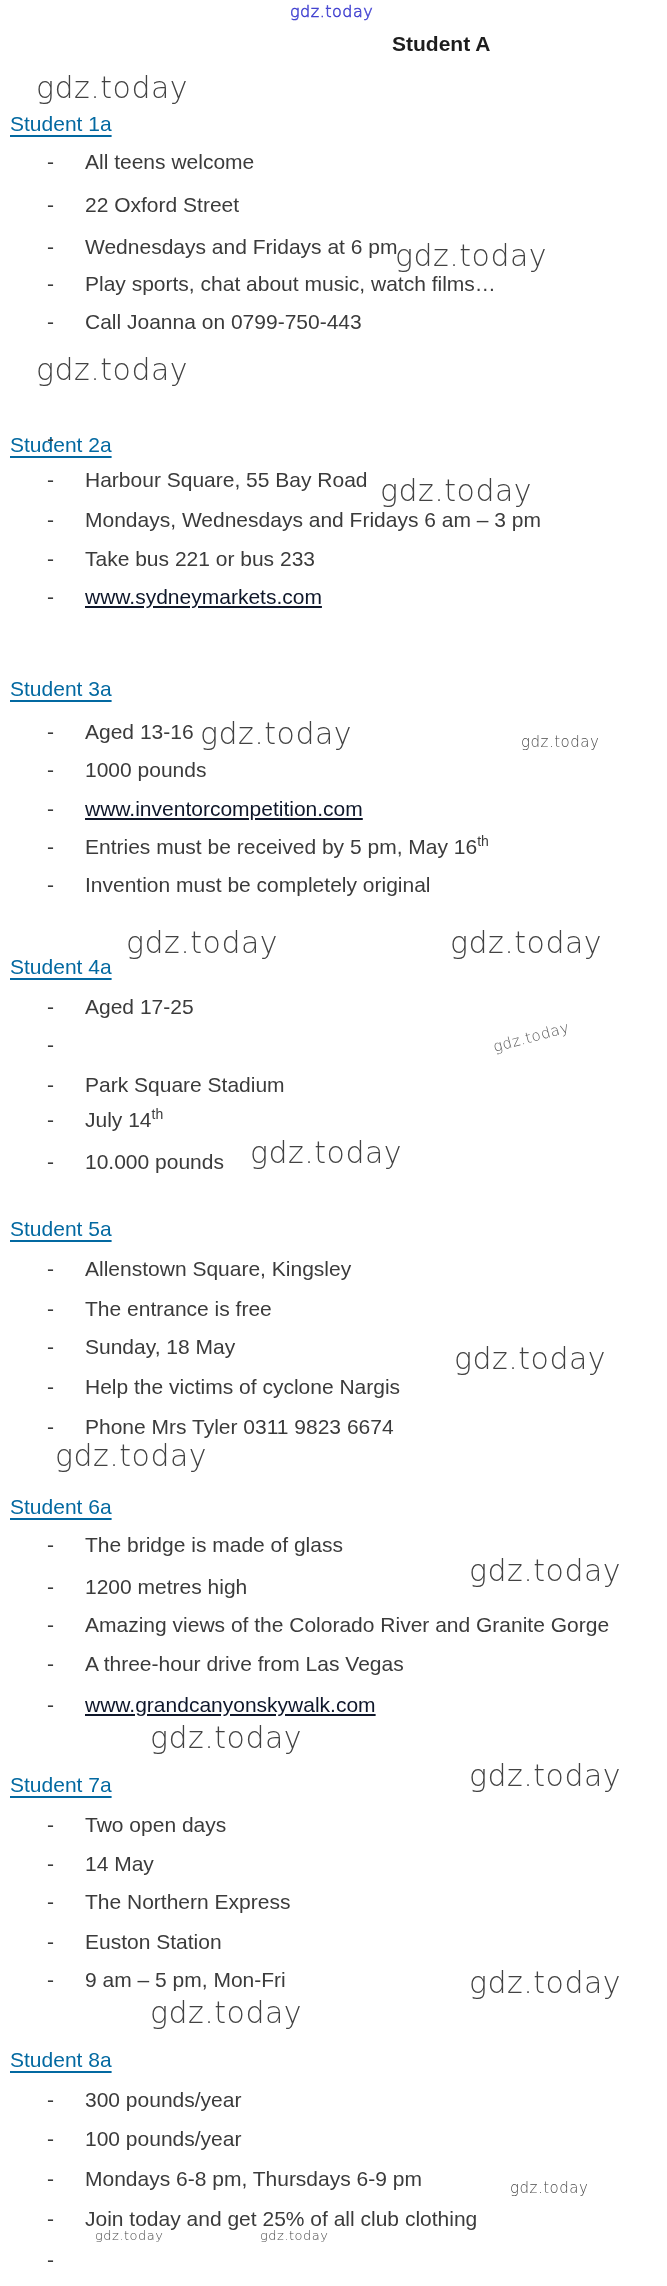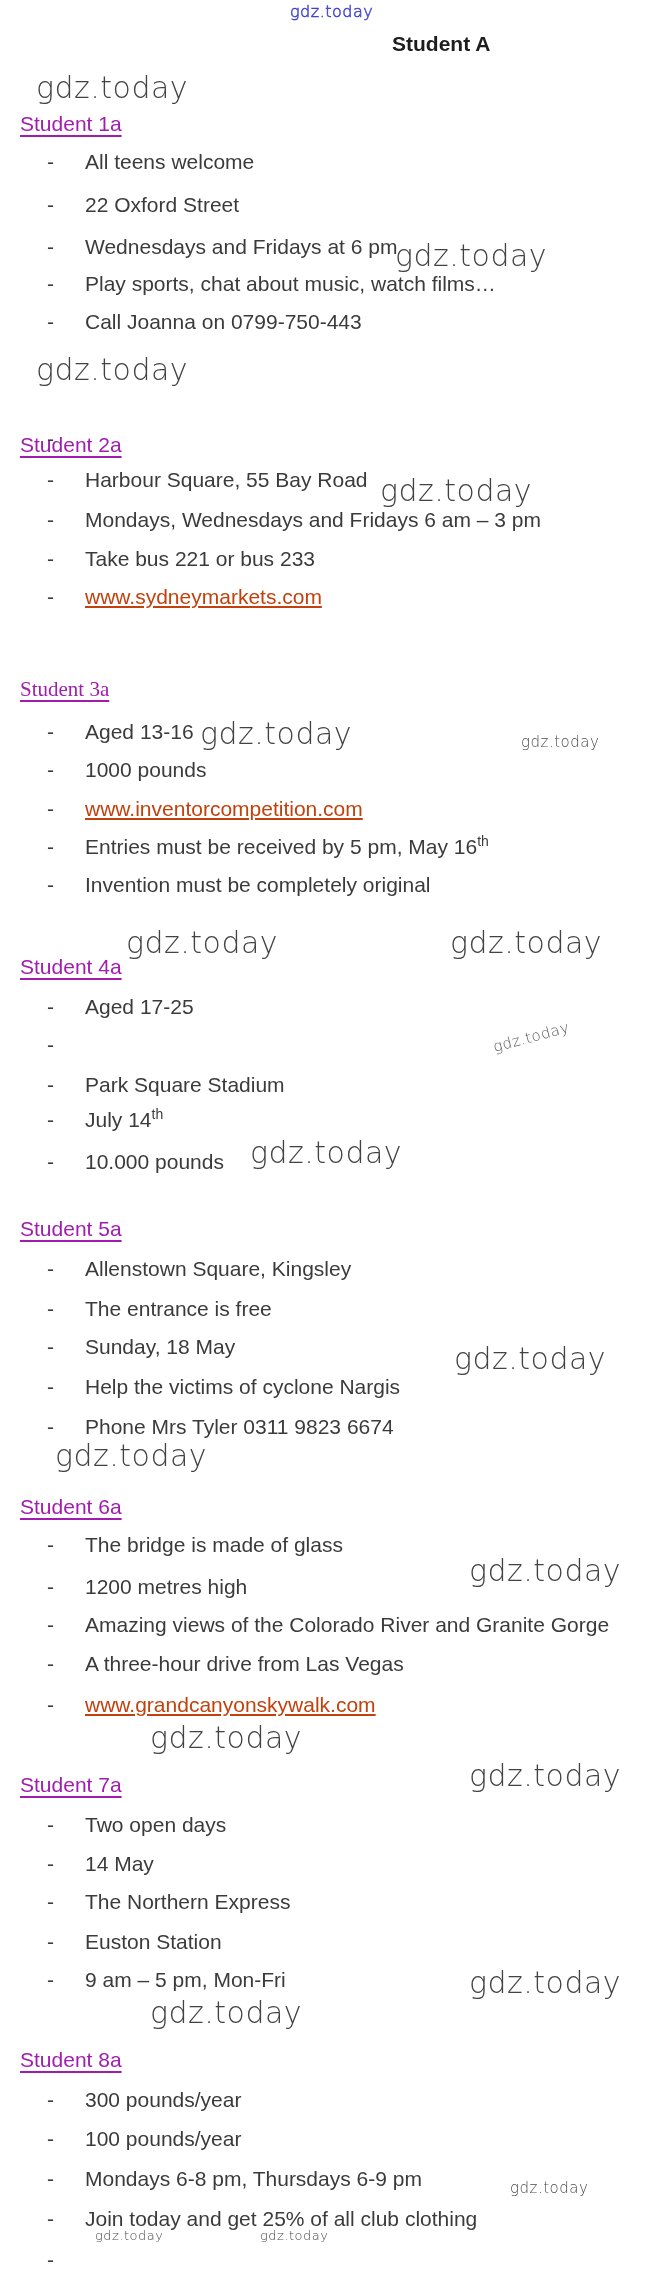--- a/index.html
+++ b/index.html
@@ -14,24 +14,24 @@
   }
   .doc-title{
     position:absolute;
     font-size:21px;
     font-weight:bold;
     color:#1d1d1d;
     white-space:nowrap;
   }
   .heading{
     position:absolute;
-    left:20px;
+    left:10px;
     font-size:21px;
     line-height:26px;
-    color:#a21caf;
+    color:#0369a1;
     text-decoration:underline;
     text-underline-offset:4px;
     padding-right:8px;
     white-space:nowrap;
   }
   .row{
     position:absolute;
     left:85px;
     font-size:21px;
     line-height:26px;
@@ -40,21 +40,21 @@
   .row .dash{
     position:absolute;
     left:-38px;
     top:0;
   }
   .row sup{
     font-size:14px;
     line-height:0;
   }
   .link{
-    color:#c2410c;
+    color:#0f172a;
     text-decoration:underline;
     cursor:pointer;
   }
   .wm{
     position:absolute;
     font-family:"DejaVu Sans", sans-serif;
     font-weight:200;
     color:#424242;
     letter-spacing:0.5px;
     white-space:nowrap;
@@ -110,21 +110,21 @@
   <div class="row" style="top:271px;"><span class="dash">-</span><span>Play sports, chat about music, watch films…</span></div>
   <div class="row" style="top:309px;"><span class="dash">-</span><span>Call Joanna on 0799-750-443</span></div>
 
   <div class="heading" style="top:387px;margin-top:45px;">Student 2a</div>
   <div class="row" style="top:426px;"><span class="dash">-</span></div>
   <div class="row" style="top:467px;"><span class="dash">-</span><span>Harbour Square, 55 Bay Road</span></div>
   <div class="row" style="top:507px;"><span class="dash">-</span><span>Mondays, Wednesdays and Fridays 6 am – 3 pm</span></div>
   <div class="row" style="top:546px;"><span class="dash">-</span><span>Take bus 221 or bus 233</span></div>
   <div class="row" style="top:584px;"><span class="dash">-</span><a class="link" href="#">www.sydneymarkets.com</a></div>
 
-  <div class="heading" style="top:676px;font-family:Liberation Serif, serif;">Student 3a</div>
+  <div class="heading" style="top:676px;">Student 3a</div>
   <div class="row" style="top:719px;"><span class="dash">-</span><span>Aged 13-16</span></div>
   <div class="row" style="top:757px;"><span class="dash">-</span><span>1000 pounds</span></div>
   <div class="row" style="top:796px;"><span class="dash">-</span><a class="link" href="#">www.inventorcompetition.com</a></div>
   <div class="row" style="top:834px;"><span class="dash">-</span><span>Entries must be received by 5 pm, May 16</span><sup>th</sup></div>
   <div class="row" style="top:872px;"><span class="dash">-</span><span>Invention must be completely original</span></div>
 
   <div class="heading" style="top:954px;">Student 4a</div>
   <div class="row" style="top:994px;"><span class="dash">-</span><span>Aged 17-25</span></div>
   <div class="row" style="top:1032px;"><span class="dash">-</span></div>
   <div class="row" style="top:1072px;"><span class="dash">-</span><span>Park Square Stadium</span></div>

